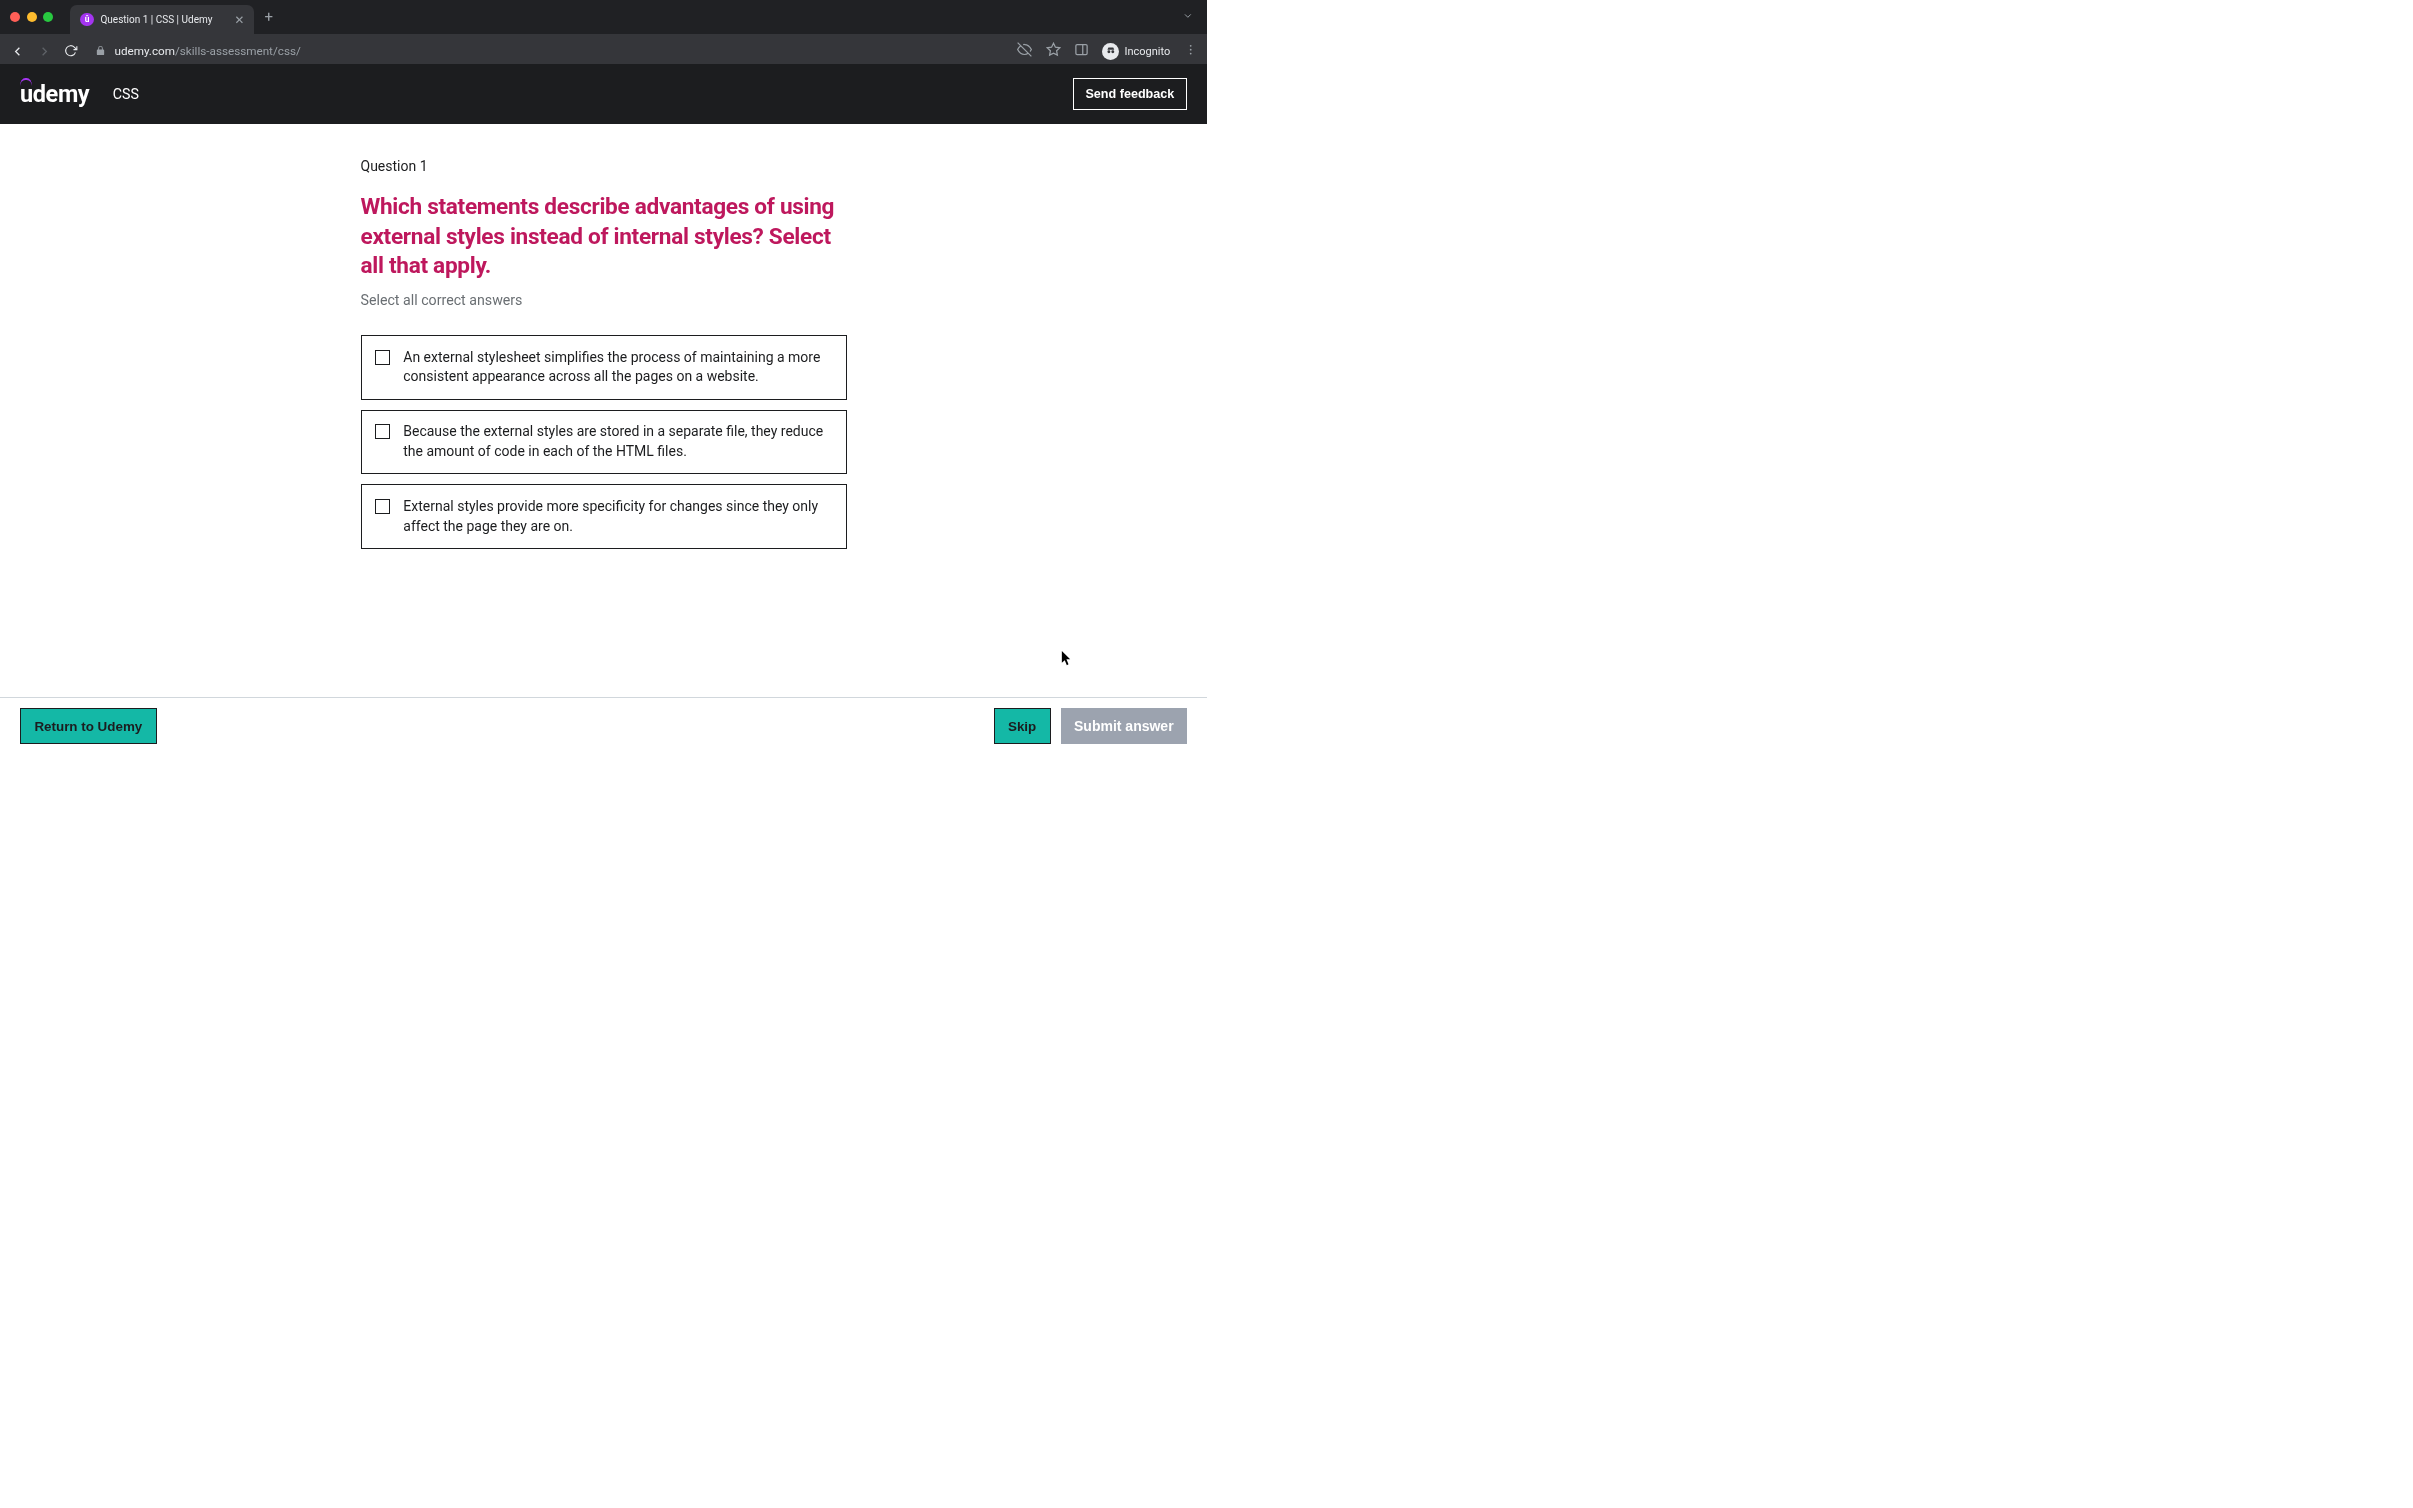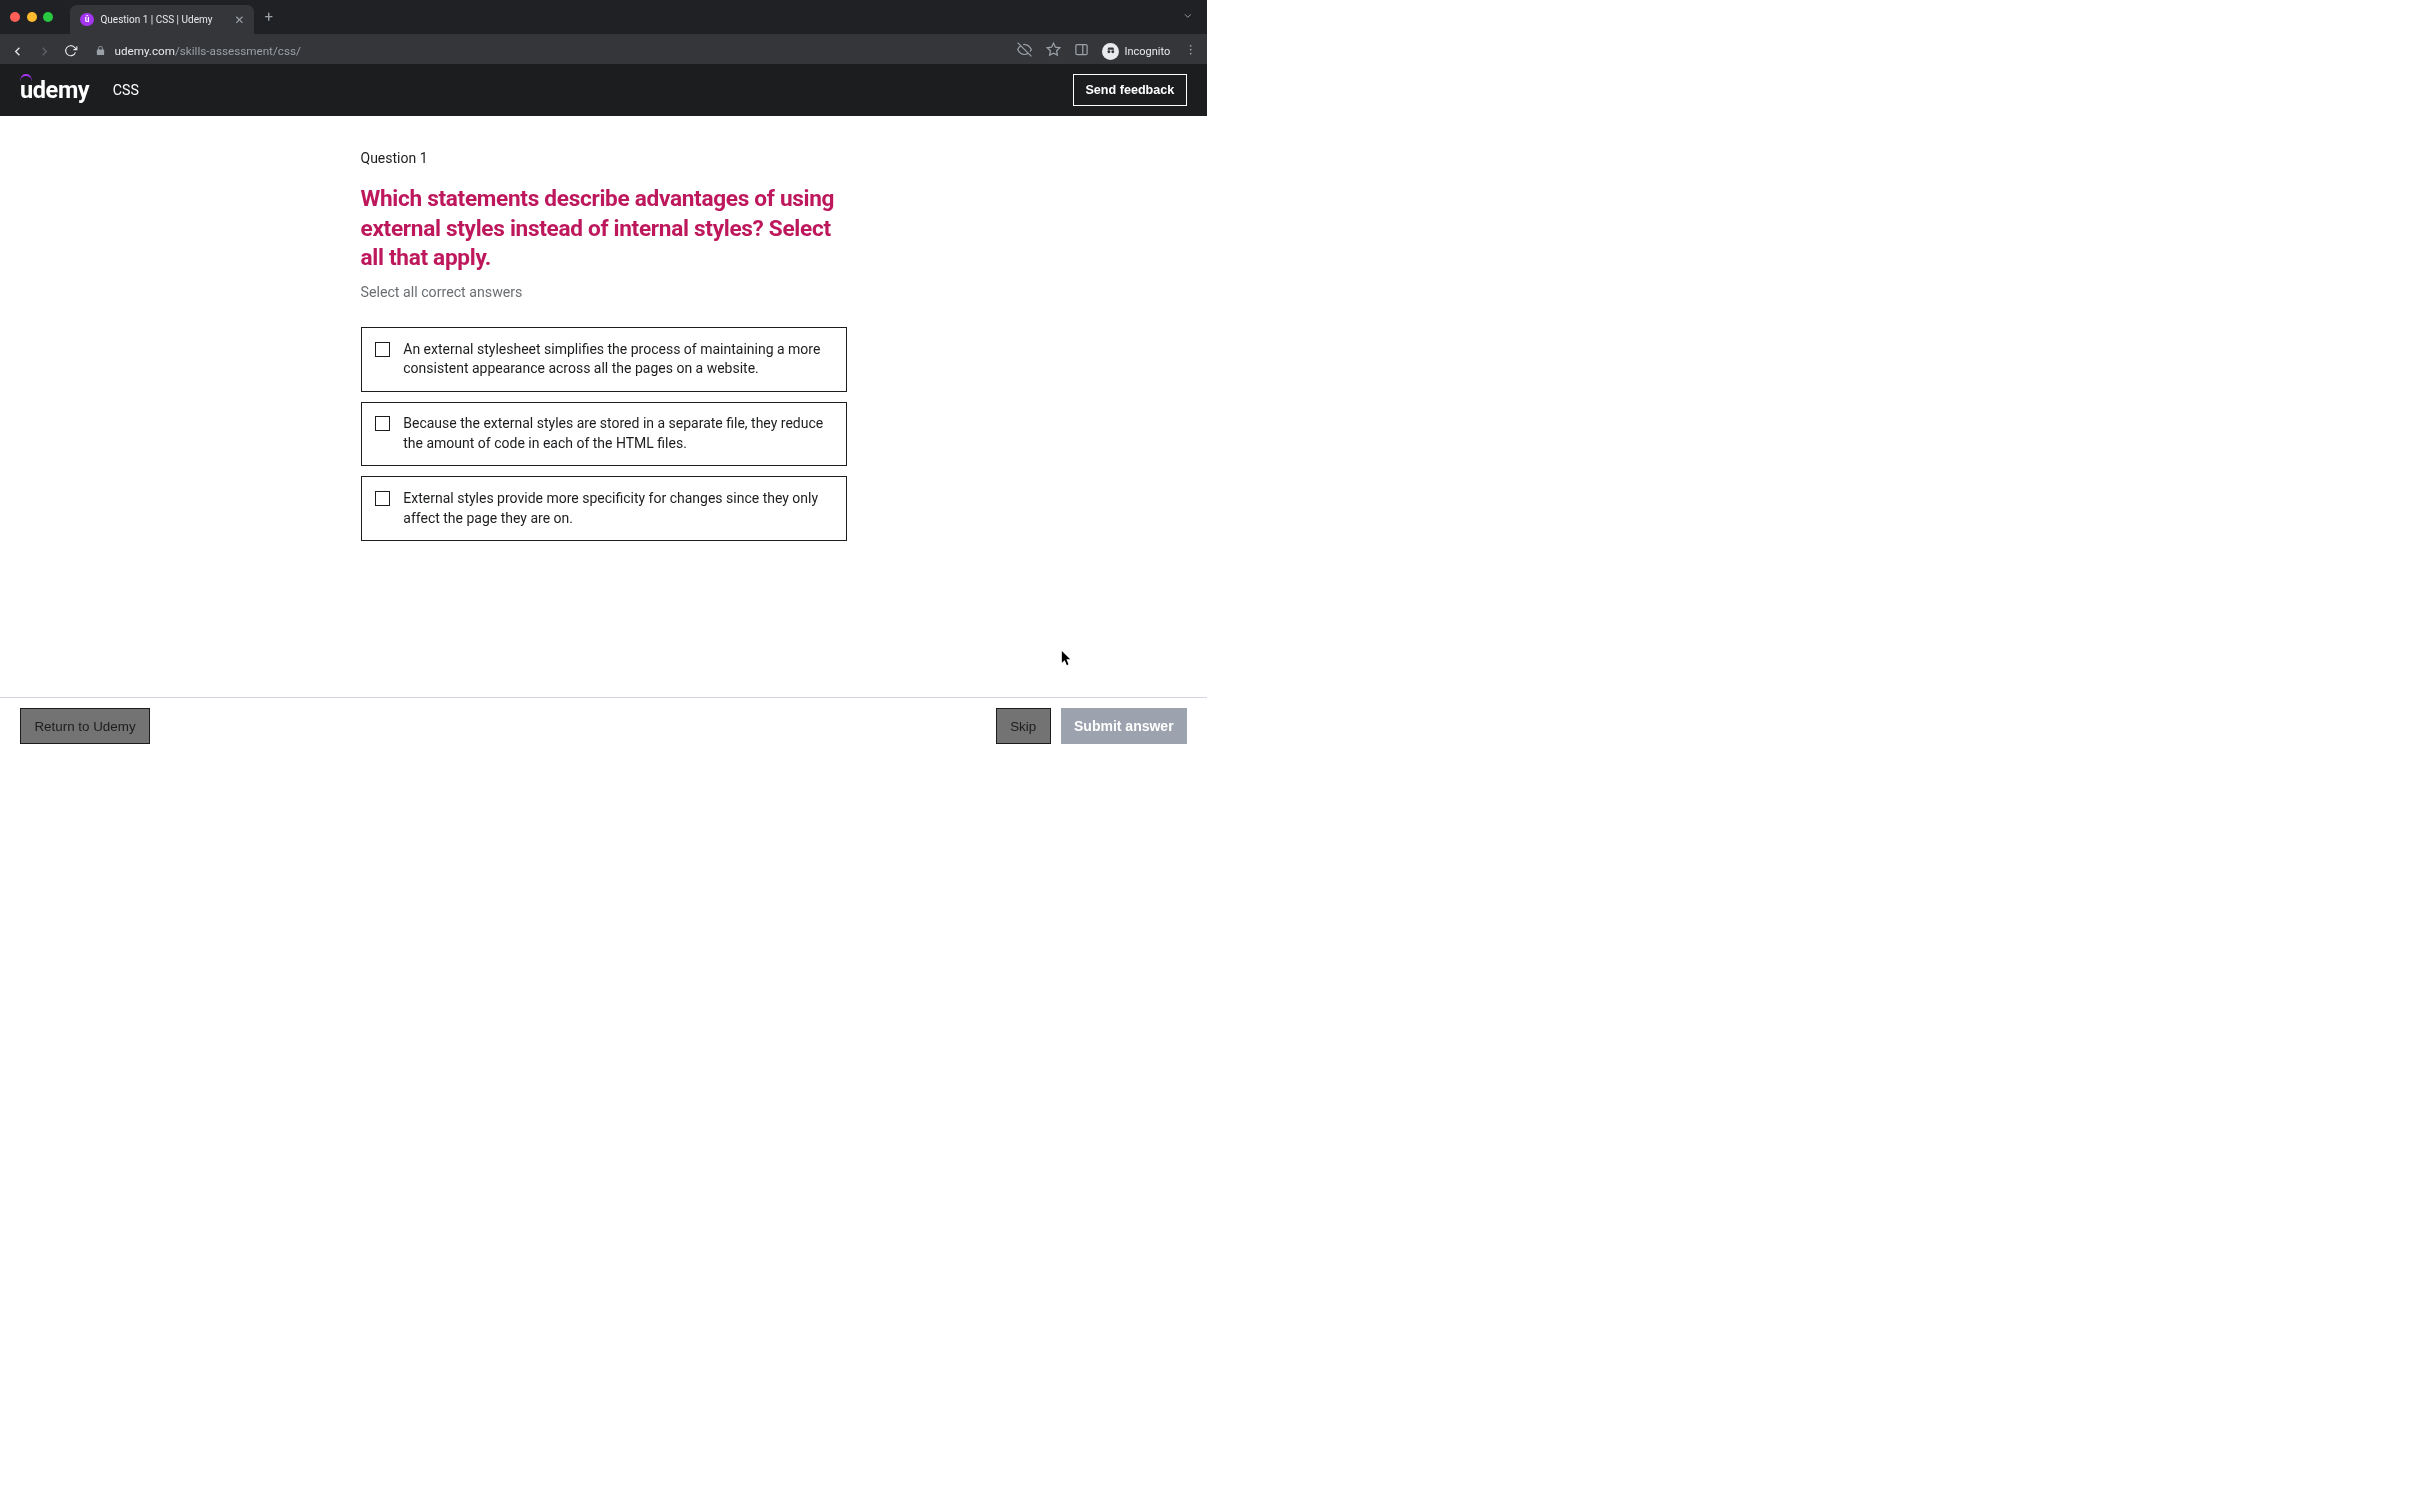--- a/index.html
+++ b/index.html
@@ -133,21 +133,21 @@
       height: 17px;
       background: #e8eaed;
       border-radius: 50%;
       display: flex;
       align-items: center;
       justify-content: center;
     }
     
     .udemy-header {
       background: #1c1d1f;
-      height: 52px;
+      height: 60px;
       display: flex;
       align-items: center;
       padding: 0 20px;
       justify-content: space-between;
     }
     .udemy-left {
       display: flex;
       align-items: center;
       gap: 23.5px;
     }
@@ -240,24 +240,24 @@
       height: 57px;
       border-top: 0.8px solid #d1d7dc;
       display: flex;
       align-items: center;
       padding: 0 20px;
       justify-content: space-between;
       background: #fff;
     }
     .footer-btn {
       border: 0.8px solid #1c1d1f;
-      background: #737373;
+      background: #14b8a6;
       padding: 9.2px 13.4px;
       font-size: 13.4px;
-      font-weight: 400;
+      font-weight: 700;
       cursor: pointer;
       color: #1c1d1f;
     }
     .footer-right {
       display: flex;
       gap: 10px;
     }
     .submit-btn {
       background: #9ca3af;
       color: #fff;

